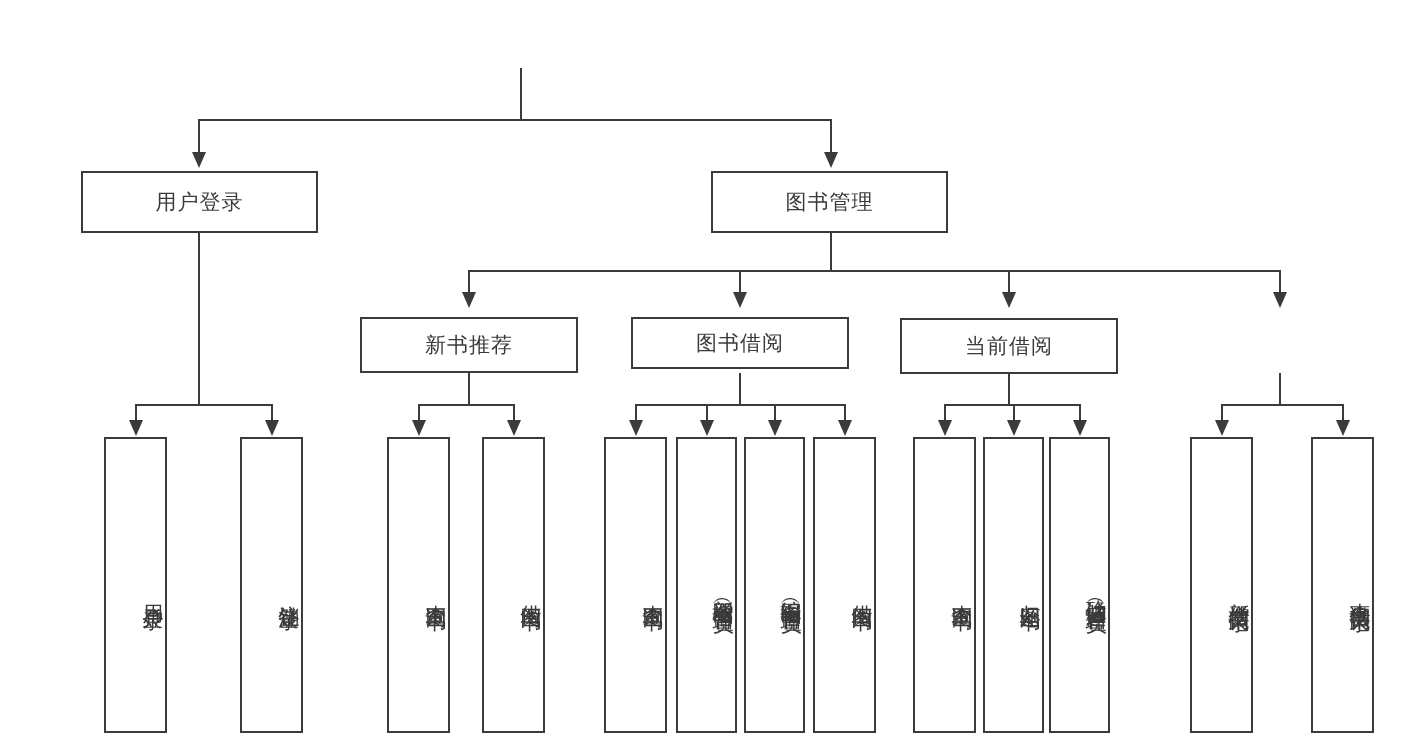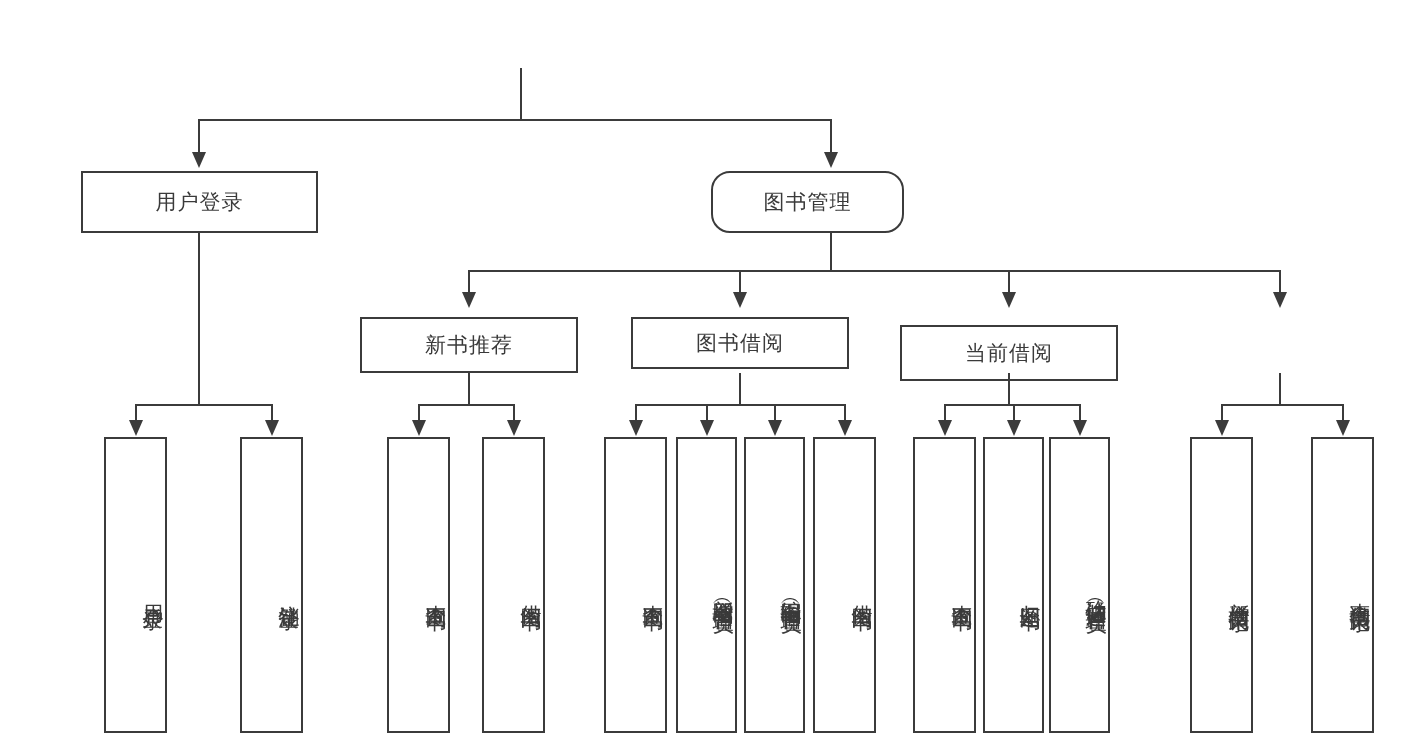--- a/index.html
+++ b/index.html
@@ -79,21 +79,21 @@
   <div class="edge vert" style="left:520px; top:68px; height:52px;"></div>
 
   <div class="edge horz" style="left:198px; top:119px; width:634px;"></div>
 
   <div class="edge vert" style="left:198px; top:119px; height:35px;"></div>
   <div class="arrow" style="left:192px; top:152px;"></div>
   <div class="edge vert" style="left:830px; top:119px; height:35px;"></div>
   <div class="arrow" style="left:824px; top:152px;"></div>
 
   <div class="node h" style="left:81px; top:171px; width:237px; height:62px;">用户登录</div>
-  <div class="node h" style="left:711px; top:171px; width:193px; height:62px;border-radius:19px;">图书管理</div>
+  <div class="node h" style="left:711px; top:171px; width:237px; height:62px;">图书管理</div>
 
   <div class="edge vert" style="left:198px; top:233px; height:172px;"></div>
   <div class="edge horz" style="left:135px; top:404px; width:137px;"></div>
   <div class="edge vert" style="left:135px; top:404px; height:18px;"></div>
   <div class="arrow" style="left:129px; top:420px;"></div>
   <div class="edge vert" style="left:271px; top:404px; height:18px;"></div>
   <div class="arrow" style="left:265px; top:420px;"></div>
 
   <div class="edge vert" style="left:830px; top:233px; height:38px;"></div>
   <div class="edge horz" style="left:468px; top:270px; width:812px;"></div>
@@ -101,21 +101,21 @@
   <div class="arrow" style="left:462px; top:292px;"></div>
   <div class="edge vert" style="left:739px; top:270px; height:24px;"></div>
   <div class="arrow" style="left:733px; top:292px;"></div>
   <div class="edge vert" style="left:1008px; top:270px; height:24px;"></div>
   <div class="arrow" style="left:1002px; top:292px;"></div>
   <div class="edge vert" style="left:1279px; top:270px; height:24px;"></div>
   <div class="arrow" style="left:1273px; top:292px;"></div>
 
   <div class="node h" style="left:360px; top:317px; width:218px; height:56px;">新书推荐</div>
   <div class="node h" style="left:631px; top:317px; width:218px; height:52px;">图书借阅</div>
-  <div class="node h" style="left:900px; top:325px; width:218px; height:56px;">当前借阅</div>
+  <div class="node h" style="left:900px; top:318px; width:218px; height:56px;">当前借阅</div>
 
   <div class="edge vert" style="left:468px; top:373px; height:32px;"></div>
   <div class="edge horz" style="left:418px; top:404px; width:96px;"></div>
   <div class="edge vert" style="left:418px; top:404px; height:18px;"></div>
   <div class="arrow" style="left:412px; top:420px;"></div>
   <div class="edge vert" style="left:513px; top:404px; height:18px;"></div>
   <div class="arrow" style="left:507px; top:420px;"></div>
 
   <div class="edge vert" style="left:739px; top:373px; height:32px;"></div>
   <div class="edge horz" style="left:635px; top:404px; width:210px;"></div>

